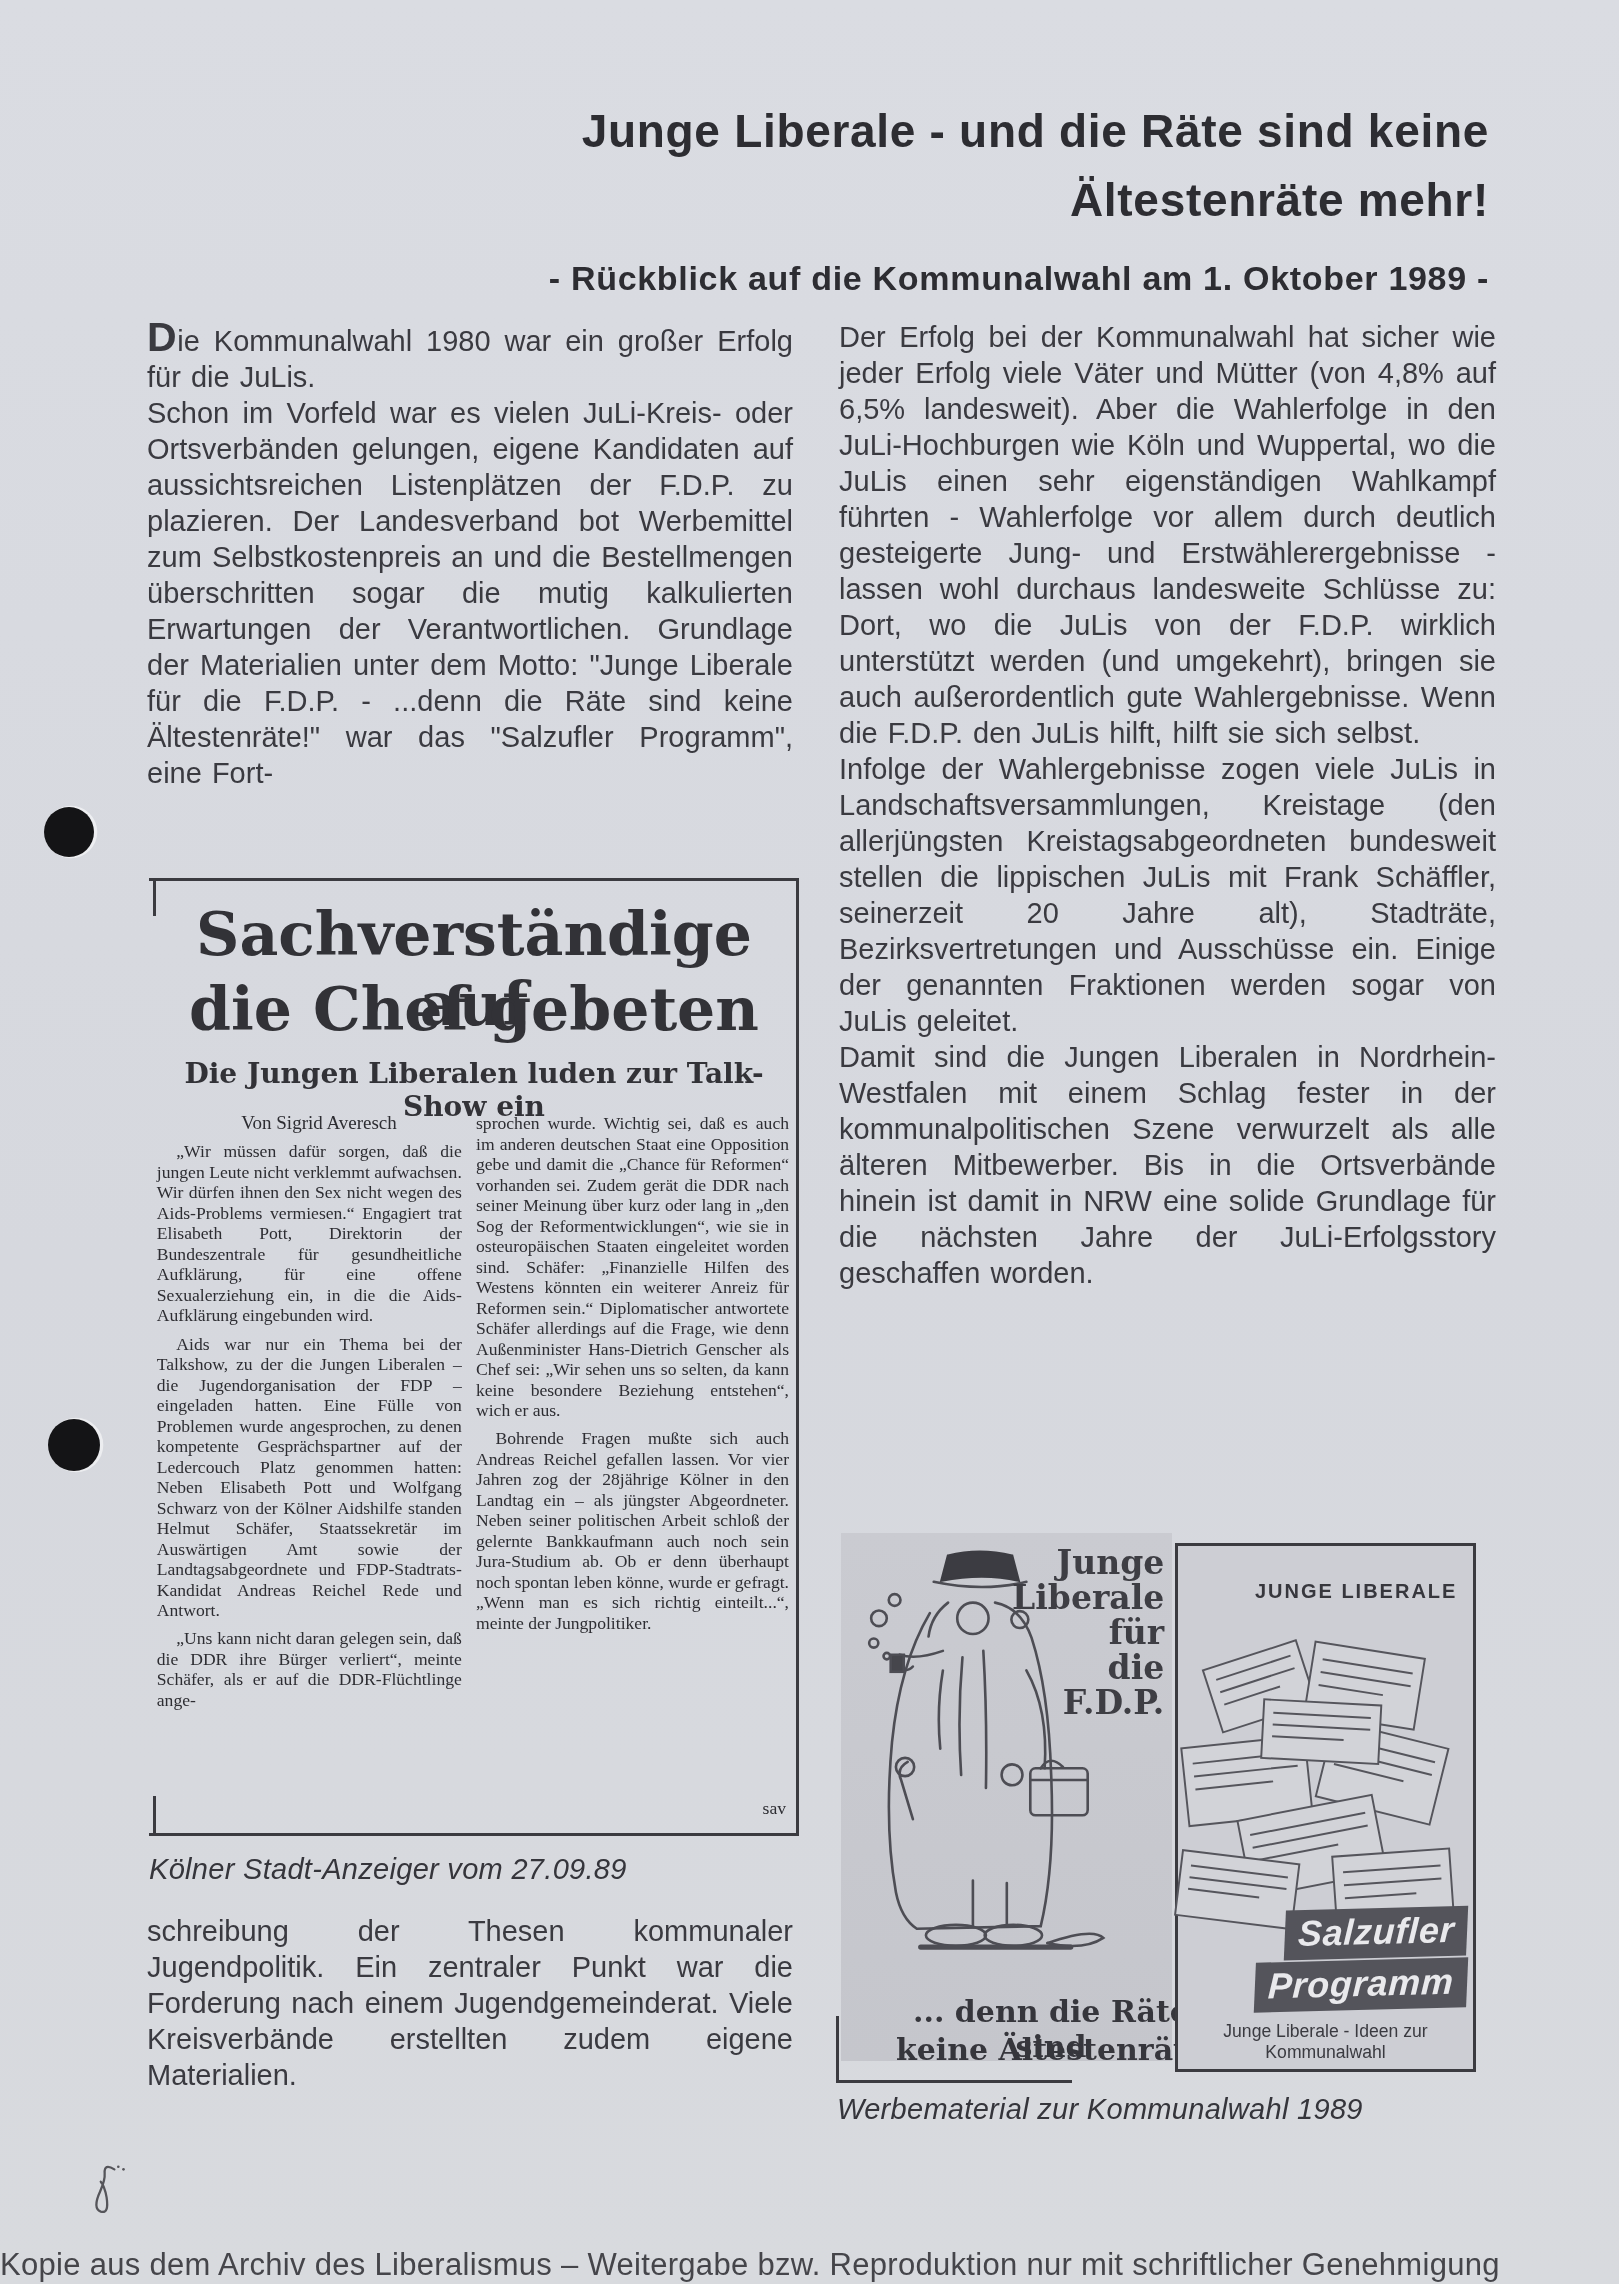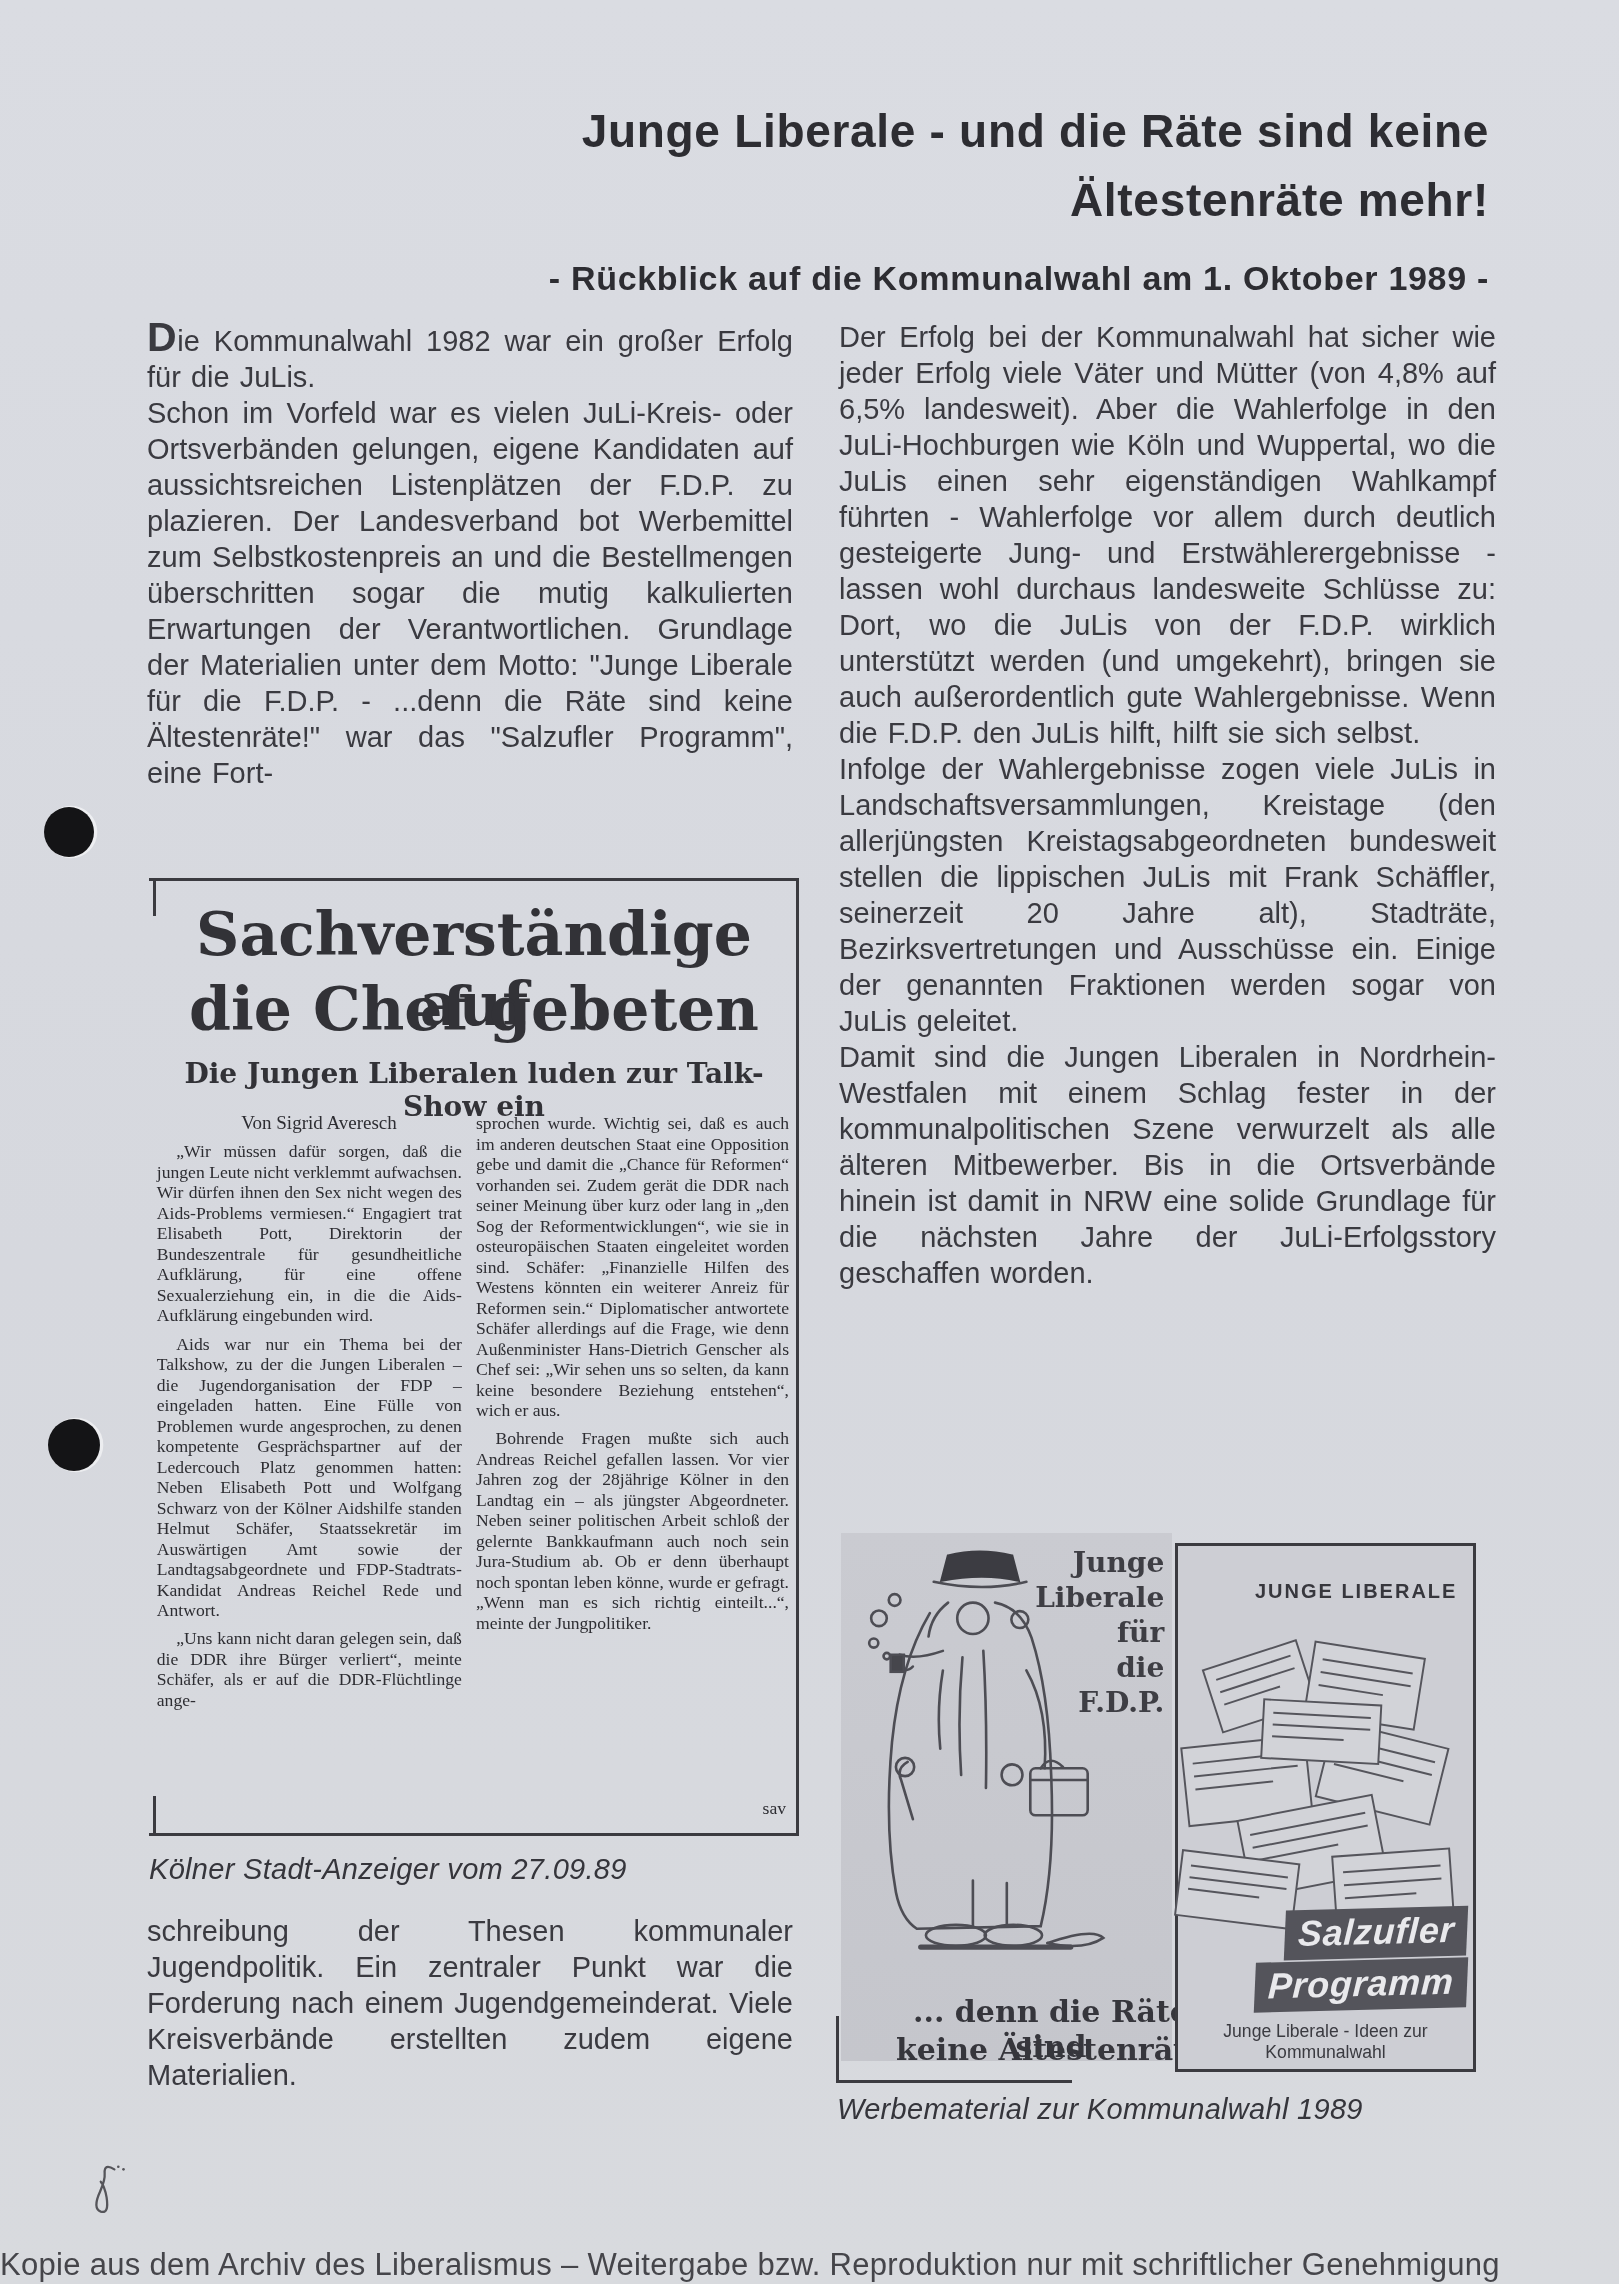--- a/index.html
+++ b/index.html
@@ -47,21 +47,21 @@
   .cl-col p.noindent{text-indent:0;}
   .byline{text-align:center;font-size:19px;margin:0 0 18px 0;text-indent:0;}
   .cl-sig{position:absolute;right:13px;bottom:17px;font-family:"Liberation Serif",serif;font-size:17.6px;color:#2d2d32;}
   .caption-italic{position:absolute;font-size:29px;font-style:italic;font-weight:500;color:#35353b;letter-spacing:0.3px;}
   .cap-source{left:149px;top:1853px;}
   .cap-ads{left:837px;top:2093px;}
 
   
   .ad-left{position:absolute;left:841px;top:1533px;width:331px;height:528px;background:linear-gradient(180deg,#cacbd1,#c5c6cc);}
   .ad-left .slogan{position:absolute;right:7.8px;top:11.7px;text-align:right;font-family:"DejaVu Serif",serif;
-                   font-weight:bold;font-size:28px;line-height:35px;color:#3e3e44;}
+                   font-weight:bold;font-size:33px;line-height:35px;color:#3e3e44;}
   .ad-left .adcap{position:absolute;left:0;width:342px;text-align:center;font-family:"DejaVu Serif",serif;
                   font-weight:bold;font-size:30px;color:#36363c;margin-left:39px;}
   .adcap1{top:461px;}
   .adcap2{top:499px;}
   .cartoon{position:absolute;left:3.9px;top:6.5px;}
   .bracket-h{position:absolute;left:836px;top:2080px;width:236px;height:3.3px;background:#3b3b40;}
   .bracket-v{position:absolute;left:836px;top:2016px;width:3.3px;height:67px;background:#3b3b40;}
 
   .ad-right{position:absolute;left:1175px;top:1543px;width:301px;height:529px;background:#cdced4;border:3.3px solid #3b3b40;box-sizing:border-box;}
   .ad-right .brand{position:absolute;right:15.6px;top:34px;font-size:20px;font-weight:bold;letter-spacing:2px;color:#37373d;}
@@ -83,21 +83,21 @@
 <div class="page">
 
   <div class="hole hole1"></div>
   <div class="hole hole2"></div>
 
   <div class="title title1">Junge Liberale - und die Räte sind keine</div>
   <div class="title title2">Ältestenräte mehr!</div>
   <div class="title subtitle">- Rückblick auf die Kommunalwahl am 1. Oktober 1989 -</div>
 
   <div class="bcol col-left">
-    <p><span class="dropcap">D</span><span>ie Kommunalwahl 1982 war ein großer Erfolg für die JuLis.</span></p>
+    <p><span class="dropcap">D</span><span>ie Kommunalwahl 1980 war ein großer Erfolg für die JuLis.</span></p>
     <p>Schon im Vorfeld war es vielen JuLi-Kreis- oder Ortsverbänden gelungen, eigene Kandidaten auf aussichtsreichen Listenplätzen der F.D.P. zu plazieren. Der Landesverband bot Werbemittel zum Selbstkostenpreis an und die Bestellmengen überschritten sogar die mutig kalkulierten Erwartungen der Verantwortlichen. Grundlage der Materialien unter dem Motto: "Junge Liberale für die F.D.P. - ...denn die Räte sind keine Ältestenräte!" war das "Salzufler Programm", eine Fort-</p>
   </div>
 
   <div class="bcol col-right">
     <p>Der Erfolg bei der Kommunalwahl hat sicher wie jeder Erfolg viele Väter und Mütter (von 4,8% auf 6,5% landesweit). Aber die Wahlerfolge in den JuLi-Hochburgen wie Köln und Wuppertal, wo die JuLis einen sehr eigenständigen Wahlkampf führten - Wahlerfolge vor allem durch deutlich gesteigerte Jung- und Erstwählerergebnisse - lassen wohl durchaus landesweite Schlüsse zu: Dort, wo die JuLis von der F.D.P. wirklich unterstützt werden (und umgekehrt), bringen sie auch außerordentlich gute Wahlergebnisse. Wenn die F.D.P. den JuLis hilft, hilft sie sich selbst.</p>
     <p>Infolge der Wahlergebnisse zogen viele JuLis in Landschaftsversammlungen, Kreistage (den allerjüngsten Kreistagsabgeordneten bundesweit stellen die lippischen JuLis mit Frank Schäffler, seinerzeit 20 Jahre alt), Stadträte, Bezirksvertretungen und Ausschüsse ein. Einige der genannten Fraktionen werden sogar von JuLis geleitet.</p>
     <p>Damit sind die Jungen Liberalen in Nordrhein-Westfalen mit einem Schlag fester in der kommunalpolitischen Szene verwurzelt als alle älteren Mitbewerber. Bis in die Ortsverbände hinein ist damit in NRW eine solide Grundlage für die nächsten Jahre der JuLi-Erfolgsstory geschaffen worden.</p>
   </div>
 
   <div class="clipping">

